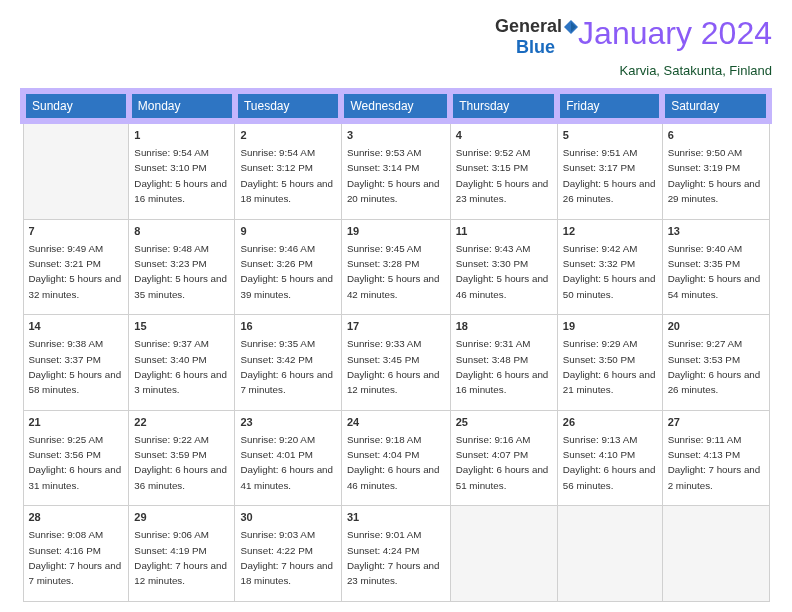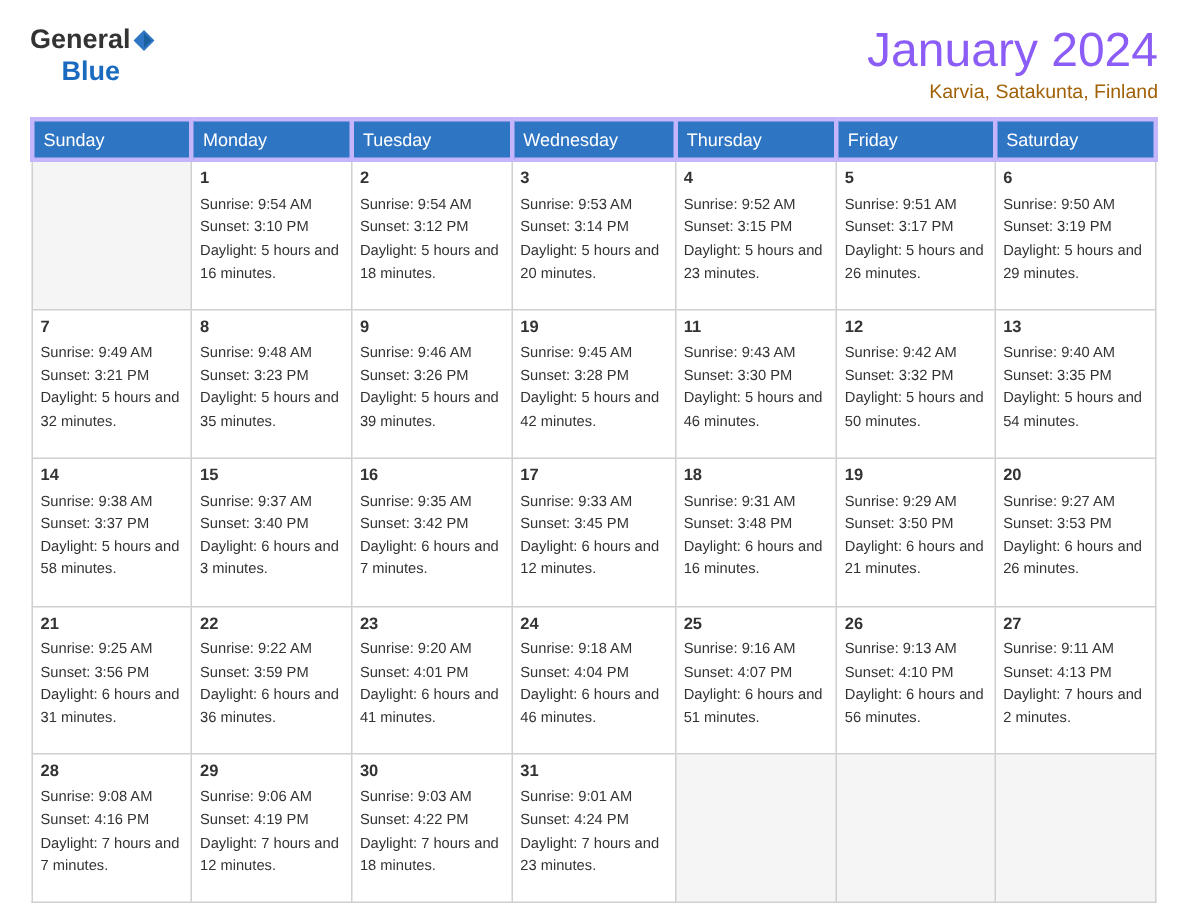--- a/index.html
+++ b/index.html
@@ -9,20 +9,21 @@
       background: #fff;
       font-family: Arial, sans-serif;
       overflow: hidden;
     }
     .page {
       width: 792px;
       height: 612px;
       padding: 16px 20px 10px 20px;
       display: flex;
       flex-direction: column;
+      align-items: flex-end;
     }
     .header {
       display: flex;
       justify-content: space-between;
       align-items: flex-start;
       margin-bottom: 10px;
     }
     .logo {
       display: flex;
       flex-direction: column;
@@ -46,37 +47,37 @@
       text-align: right;
     }
     .month-title {
       font-size: 32px;
       font-weight: normal;
       color: #8b5cf6;
       line-height: 1.1;
     }
     .location {
       font-size: 13px;
-      color: #a16207;
-      margin-top: 2px;
+      color: #14532d;
+      margin-top: 12px;
     }
     .calendar {
       flex: 1;
       border-collapse: collapse;
       width: 100%;
       font-size: 10.5px;
     }
     .calendar th {
       background: #2e75c3;
       color: #fff;
       text-align: left;
       padding: 5px 6px;
       font-size: 12px;
       font-weight: normal;
-      border: 3px solid #c4b5fd;
+      border: 6px solid #c4b5fd;
     }
     .calendar td {
       border: 1px solid #d0d0d0;
       vertical-align: top;
       padding: 4px 5px;
       width: 113px;
       background: #fff;
       color: #333;
       line-height: 1.45;
     }

